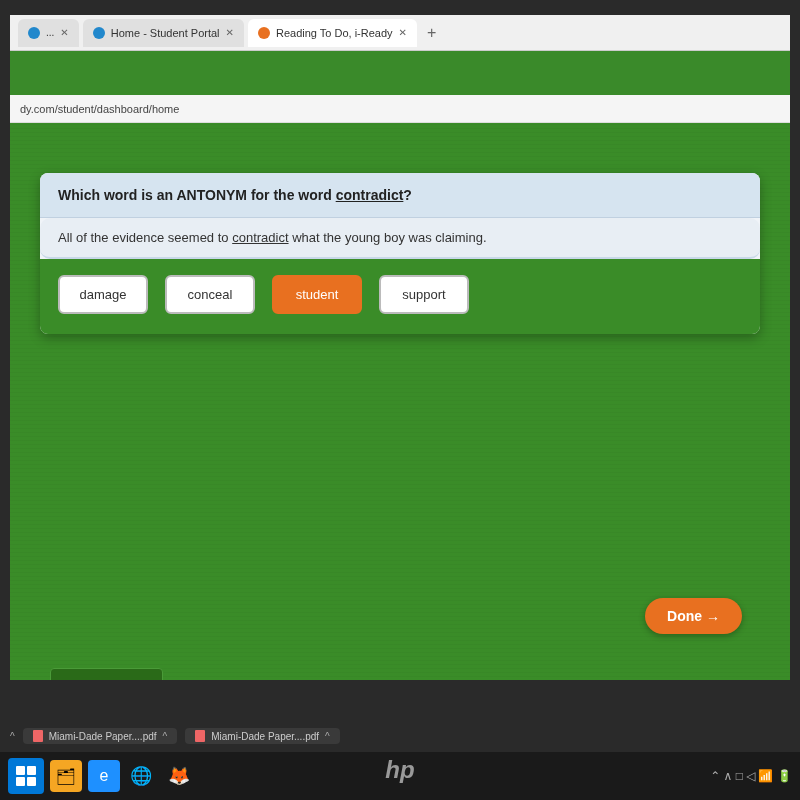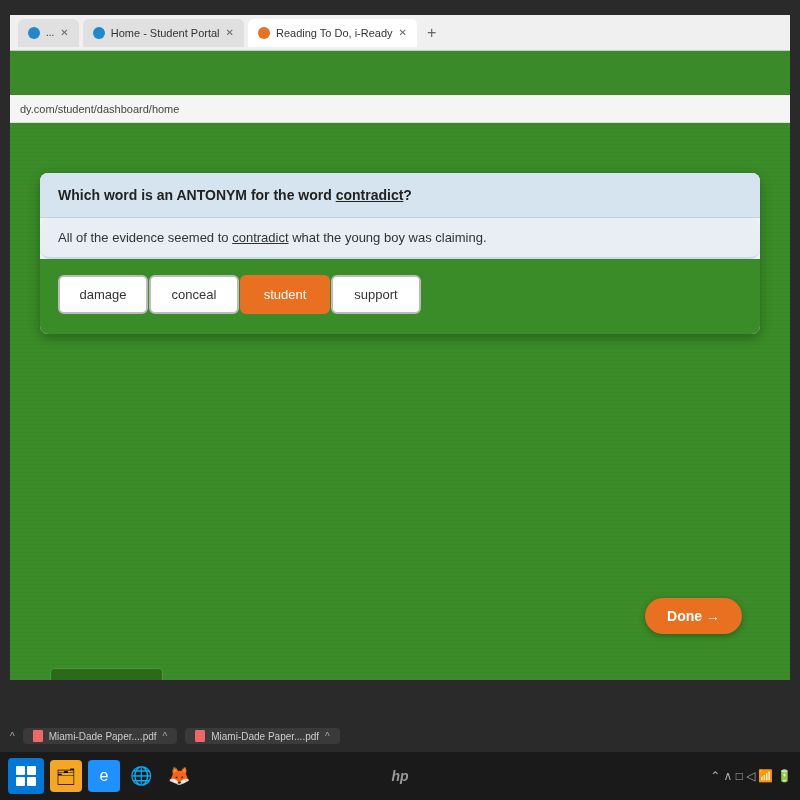--- a/index.html
+++ b/index.html
@@ -151,21 +151,21 @@
     }
 
     .sentence-area span.underline {
       text-decoration: underline;
     }
 
     .answers-area {
       background: #3a8c28;
       padding: 16px 18px 20px;
       display: flex;
-      gap: 1px;
+      gap: 17px;
       align-items: center;
     }
 
     .answer-btn {
       padding: 10px 18px;
       border-radius: 6px;
       font-size: 13px;
       cursor: pointer;
       border: 2px solid #ccc;
       font-weight: 500;
@@ -311,21 +311,21 @@
       color: #aaa;
       font-size: 10px;
     }
 
     .hp-logo {
       position: absolute;
       bottom: 16px;
       left: 50%;
       transform: translateX(-50%);
       color: #999;
-      font-size: 14px;
+      font-size: 24px;
       font-style: italic;
       font-weight: bold;
     }
 
     .windows-logo {
       width: 20px;
       height: 20px;
       display: grid;
       grid-template-columns: 1fr 1fr;
       gap: 2px;

